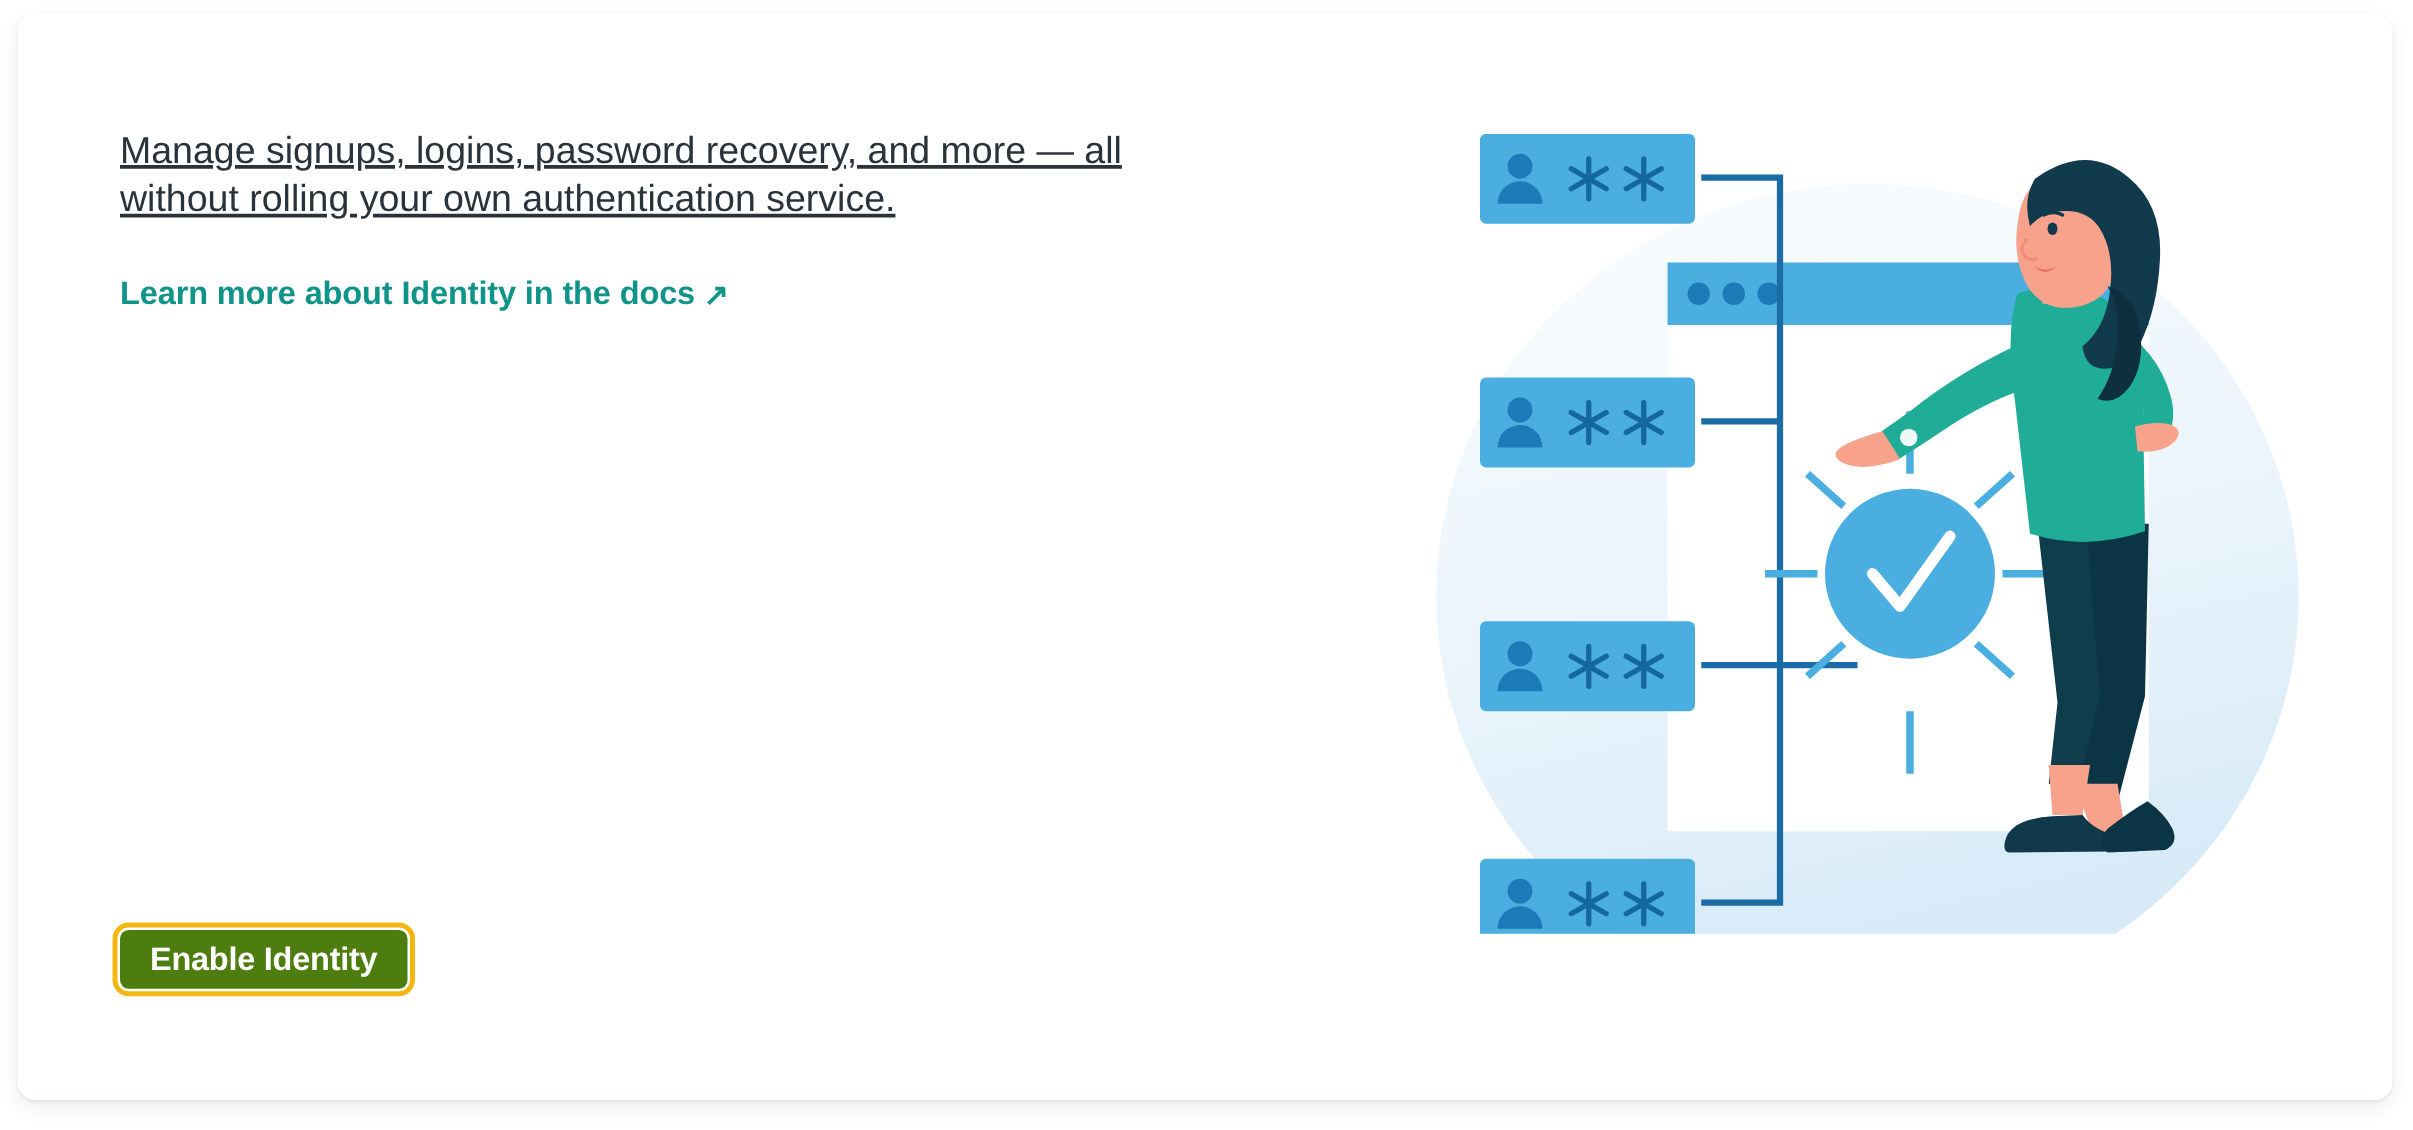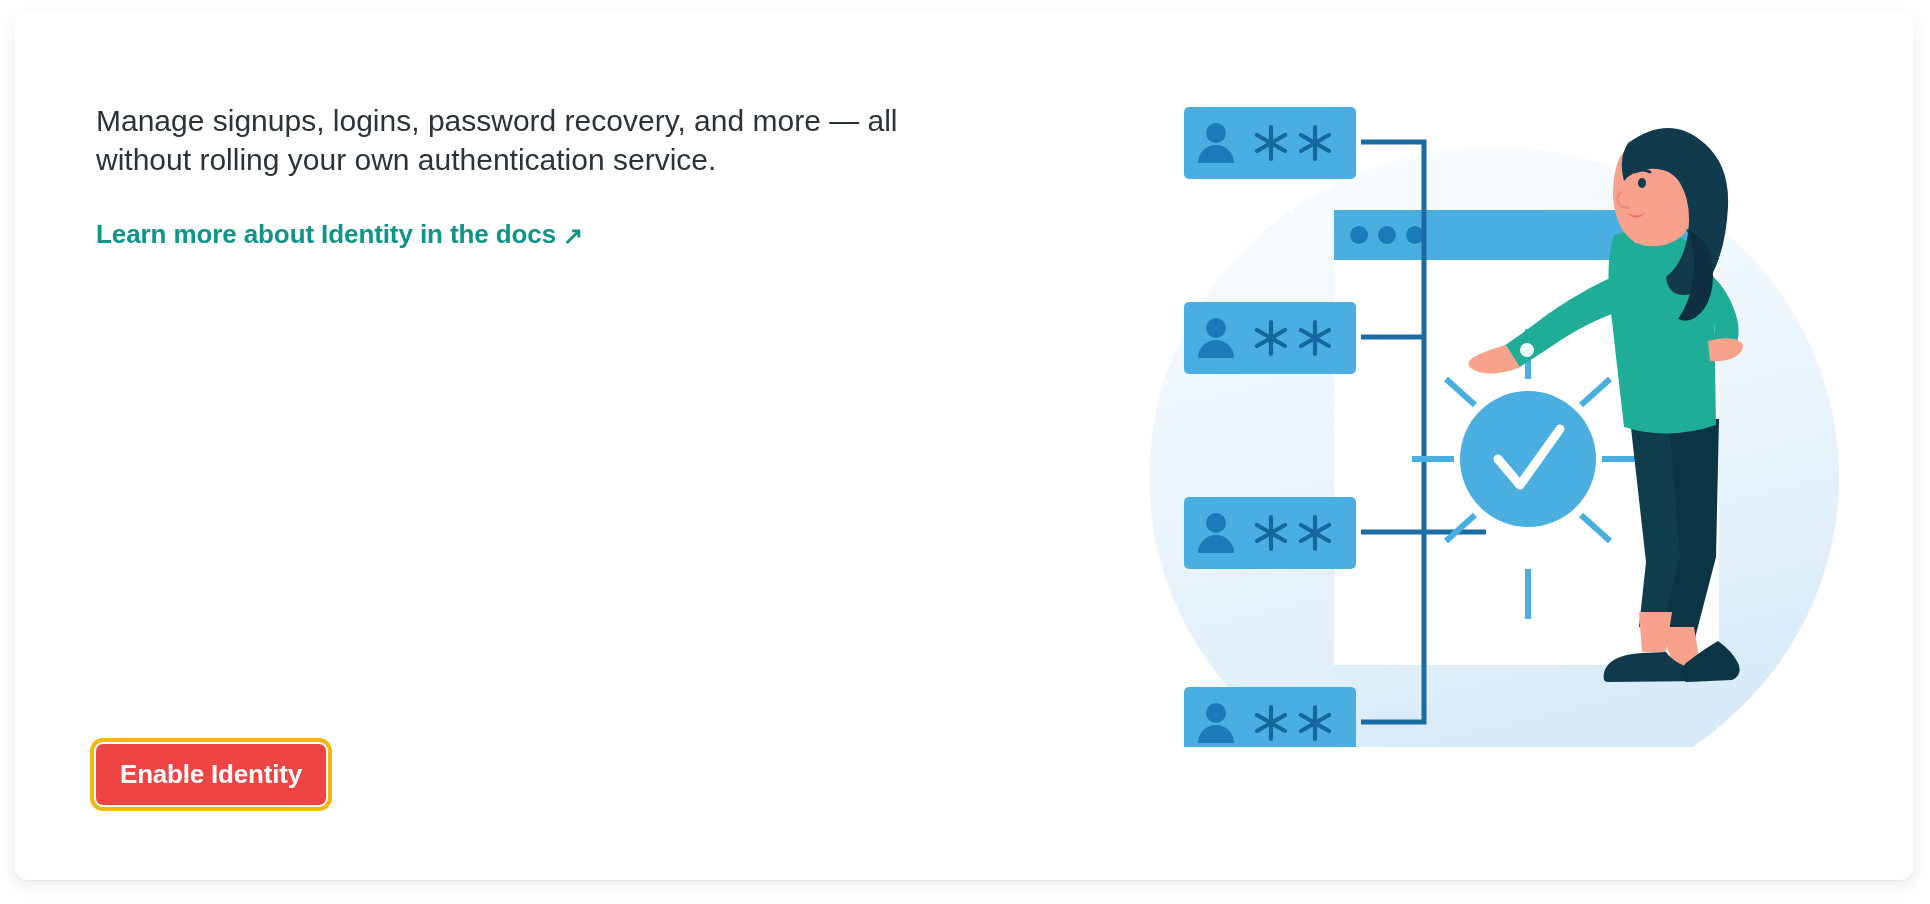--- a/index.html
+++ b/index.html
@@ -53,20 +53,21 @@
     color: #323a41;
   }
 
   .lede {
     margin: 28px 0 0 0;
     font-size: 30px;
     line-height: 1.30;
     font-weight: 400;
     color: #2b333a;
     max-width: 830px;
+    text-decoration: underline;
   }
 
   .body-copy {
     margin: 38px 0 0 0;
     font-size: 29px;
     line-height: 1.345;
     font-weight: 400;
     color: #62707b;
     max-width: 845px;
   }
@@ -89,22 +90,22 @@
   }
 
   .enable-btn {
     position: absolute;
     left: 82px;
     top: 733px;
     display: inline-flex;
     align-items: center;
     justify-content: center;
     padding: 0 24px;
-    height: 61px;
-    background: #ef4444;
+    height: 47px;
+    background: #4d7c0f;
     color: #ffffff;
     font-size: 26px;
     font-weight: 700;
     letter-spacing: -0.2px;
     border: none;
     border-radius: 7px;
     outline: 4px solid #f4b712;
     outline-offset: 2px;
     cursor: pointer;
     font-family: "Liberation Sans", sans-serif;

